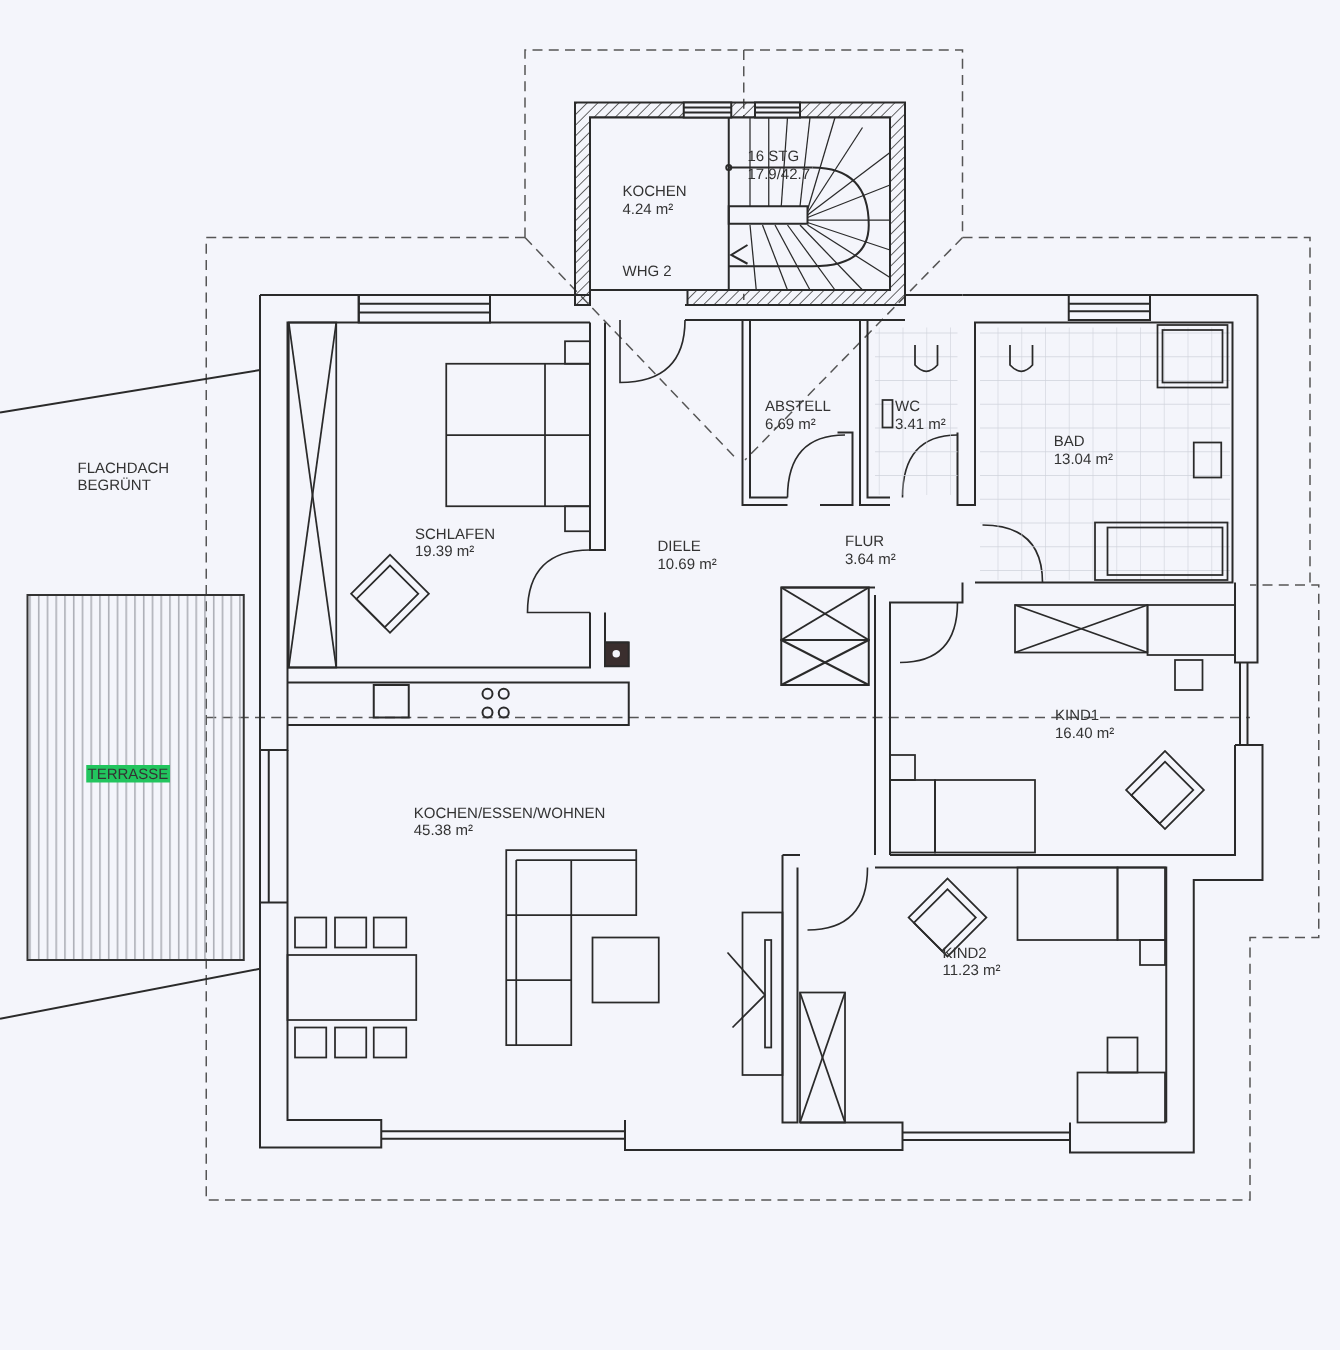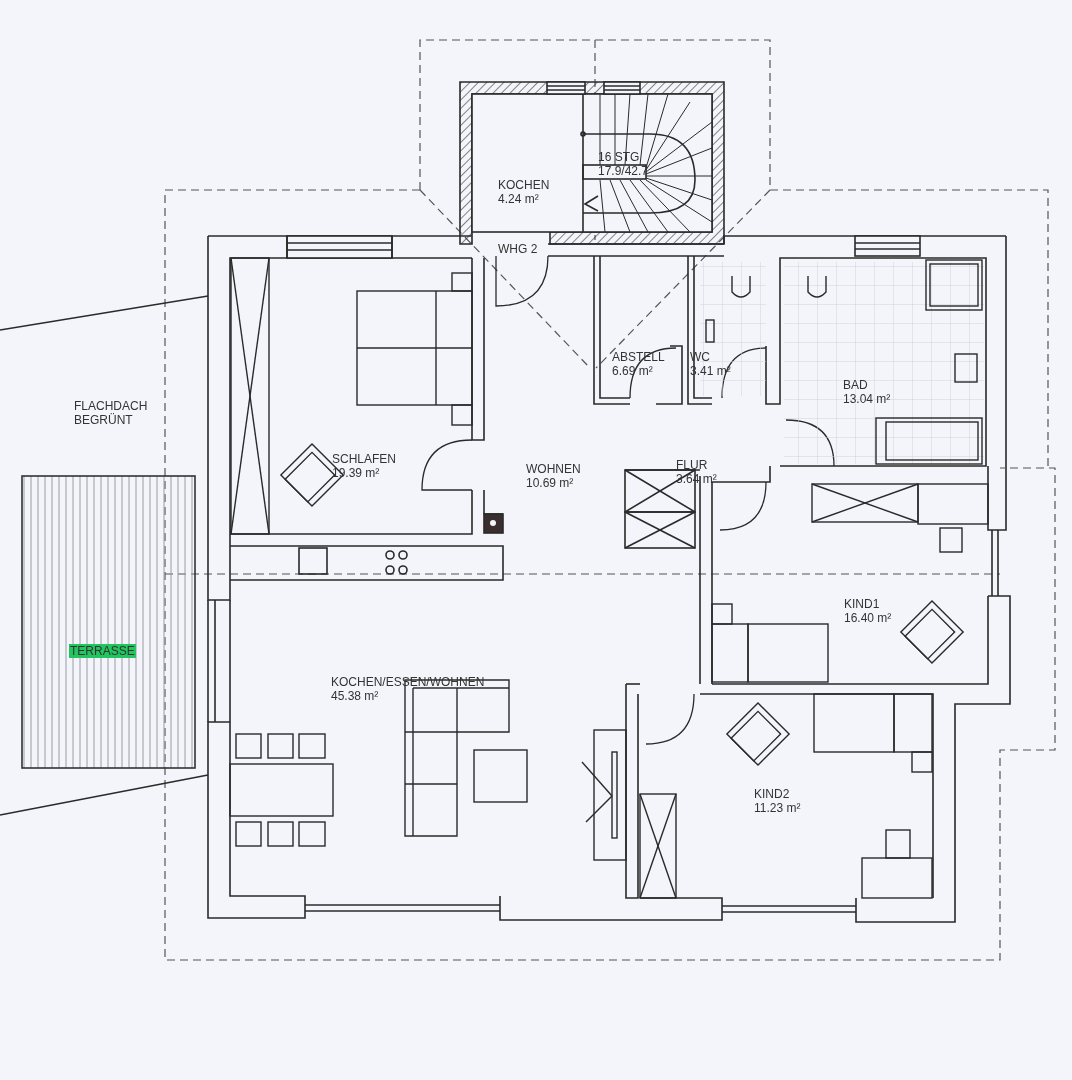--- a/index.html
+++ b/index.html
@@ -1,18 +1,18 @@
 <!DOCTYPE html>
 <html><head>
 <meta charset="utf-8">
 <style>
   html,body{margin:0;padding:0;background:#f4f5fb;}
   body{width:1072px;height:1080px;position:relative;overflow:hidden;font-family:"Liberation Sans",sans-serif;}
   #plan{position:absolute;left:0;top:0;}
-  .lbl{position:absolute;font-size:12px;line-height:14px;color:#333;white-space:nowrap;margin-top:32px;}
+  .lbl{position:absolute;font-size:12px;line-height:14px;color:#333;white-space:nowrap;}
   .lbl span{display:block;}
 </style>
 </head>
 <body>
 
 <svg id="plan" width="1072" height="1080" viewBox="0 0 1072 1080" xmlns="http://www.w3.org/2000/svg">
   <defs>
     <pattern id="hatch" width="6" height="6" patternUnits="userSpaceOnUse" patternTransform="rotate(45)">
       <line x1="0" y1="0" x2="0" y2="6" stroke="#333" stroke-width="1.2"></line>
     </pattern>
@@ -238,28 +238,28 @@
 </div>
 <div class="lbl" style="left:598px;top:118px">
   <span>16 STG</span>
   <span>17.9/42.7</span>
 </div>
 <div class="lbl" style="left:332px;top:420px">
   <span>SCHLAFEN</span>
   <span>19.39 m²</span>
 </div>
 <div class="lbl" style="left:526px;top:430px">
-  <span>WOHNEN</span>
+  <span>DIELE</span>
   <span>10.69 m²</span>
 </div>
 <div class="lbl" style="left:612px;top:318px">
   <span>ABSTELL</span>
   <span>6.69 m²</span>
 </div>
-<div class="lbl" style="left:690px;top:318px">
+<div class="lbl" style="left:716px;top:318px">
   <span>WC</span>
   <span>3.41 m²</span>
 </div>
 <div class="lbl" style="left:676px;top:426px">
   <span>FLUR</span>
   <span>3.64 m²</span>
 </div>
 <div class="lbl" style="left:843px;top:346px">
   <span>BAD</span>
   <span>13.04 m²</span>
@@ -269,19 +269,19 @@
   <span>16.40 m²</span>
 </div>
 <div class="lbl" style="left:331px;top:643px">
   <span>KOCHEN/ESSEN/WOHNEN</span>
   <span>45.38 m²</span>
 </div>
 <div class="lbl" style="left:754px;top:755px">
   <span>KIND2</span>
   <span>11.23 m²</span>
 </div>
-<div class="lbl" style="left:74px;top:367px">
+<div class="lbl" style="left:62px;top:367px">
   <span>FLACHDACH</span>
   <span>BEGRÜNT</span>
 </div>
 <div class="lbl" style="left:69px;top:612px;background:#22c55e;padding:0 1px">
   <span>TERRASSE</span>
 </div>
 
 </body></html>

